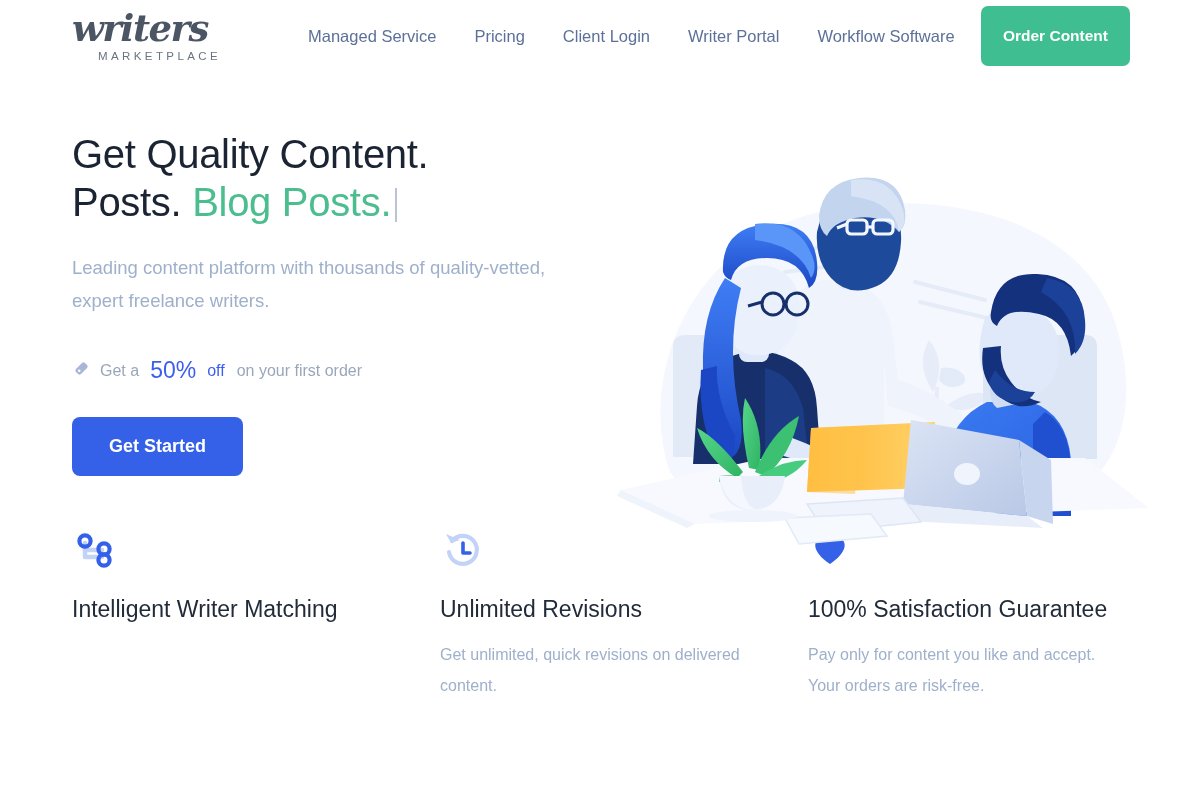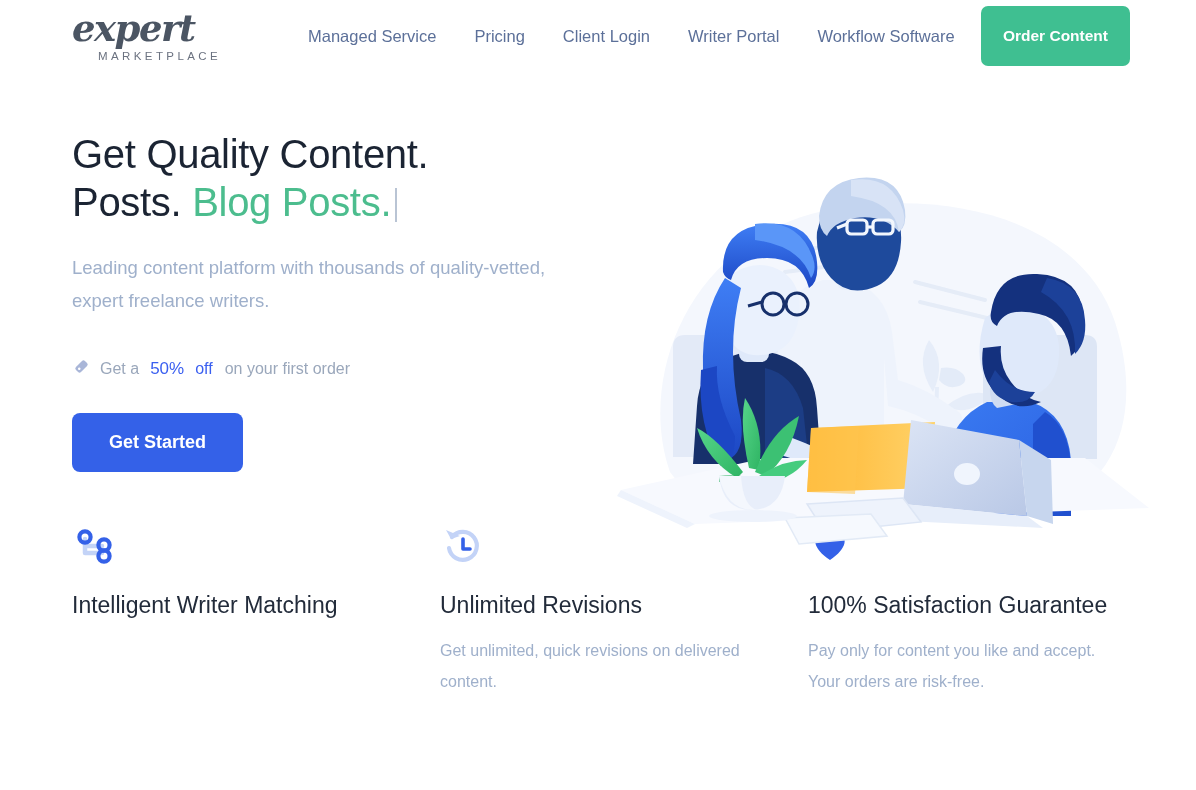--- a/index.html
+++ b/index.html
@@ -91,21 +91,21 @@
     max-width: 500px;
   }
   .promo {
     margin-top: 40px;
     display: flex;
     align-items: center;
     gap: 9px;
     font-size: 16px;
     color: #9aa7bb;
   }
-  .promo .pct { color: #3a5ff0; font-size: 17px; margin: 0 2px; }
+  .promo .pct { color: #3a5ff0; font-size: 23px; margin: 0 2px; }
   .promo .off { color: #3a5ff0; font-size: 16px; margin-right: 3px;}
   .cta {
     margin-top: 33px;
     background: #3461e8;
     color: #ffffff;
     border: none;
     border-radius: 8px;
     font-size: 18px;
     font-weight: bold;
     padding: 19px 37px;
@@ -137,21 +137,21 @@
     line-height: 31px;
     color: #9fb0cb;
   }
 </style>
 </head>
 <body>
 
 <div class="header">
 
   <div class="logo">
-    <div class="logo-word">expert</div>
+    <div class="logo-word">writers</div>
     <div class="logo-sub">MARKETPLACE</div>
   </div>
 
   <nav class="nav">
     <a href="#">Managed Service</a>
     <a href="#">Pricing</a>
     <a href="#">Client Login</a>
     <a href="#">Writer Portal</a>
     <a href="#">Workflow Software</a>
   </nav>

